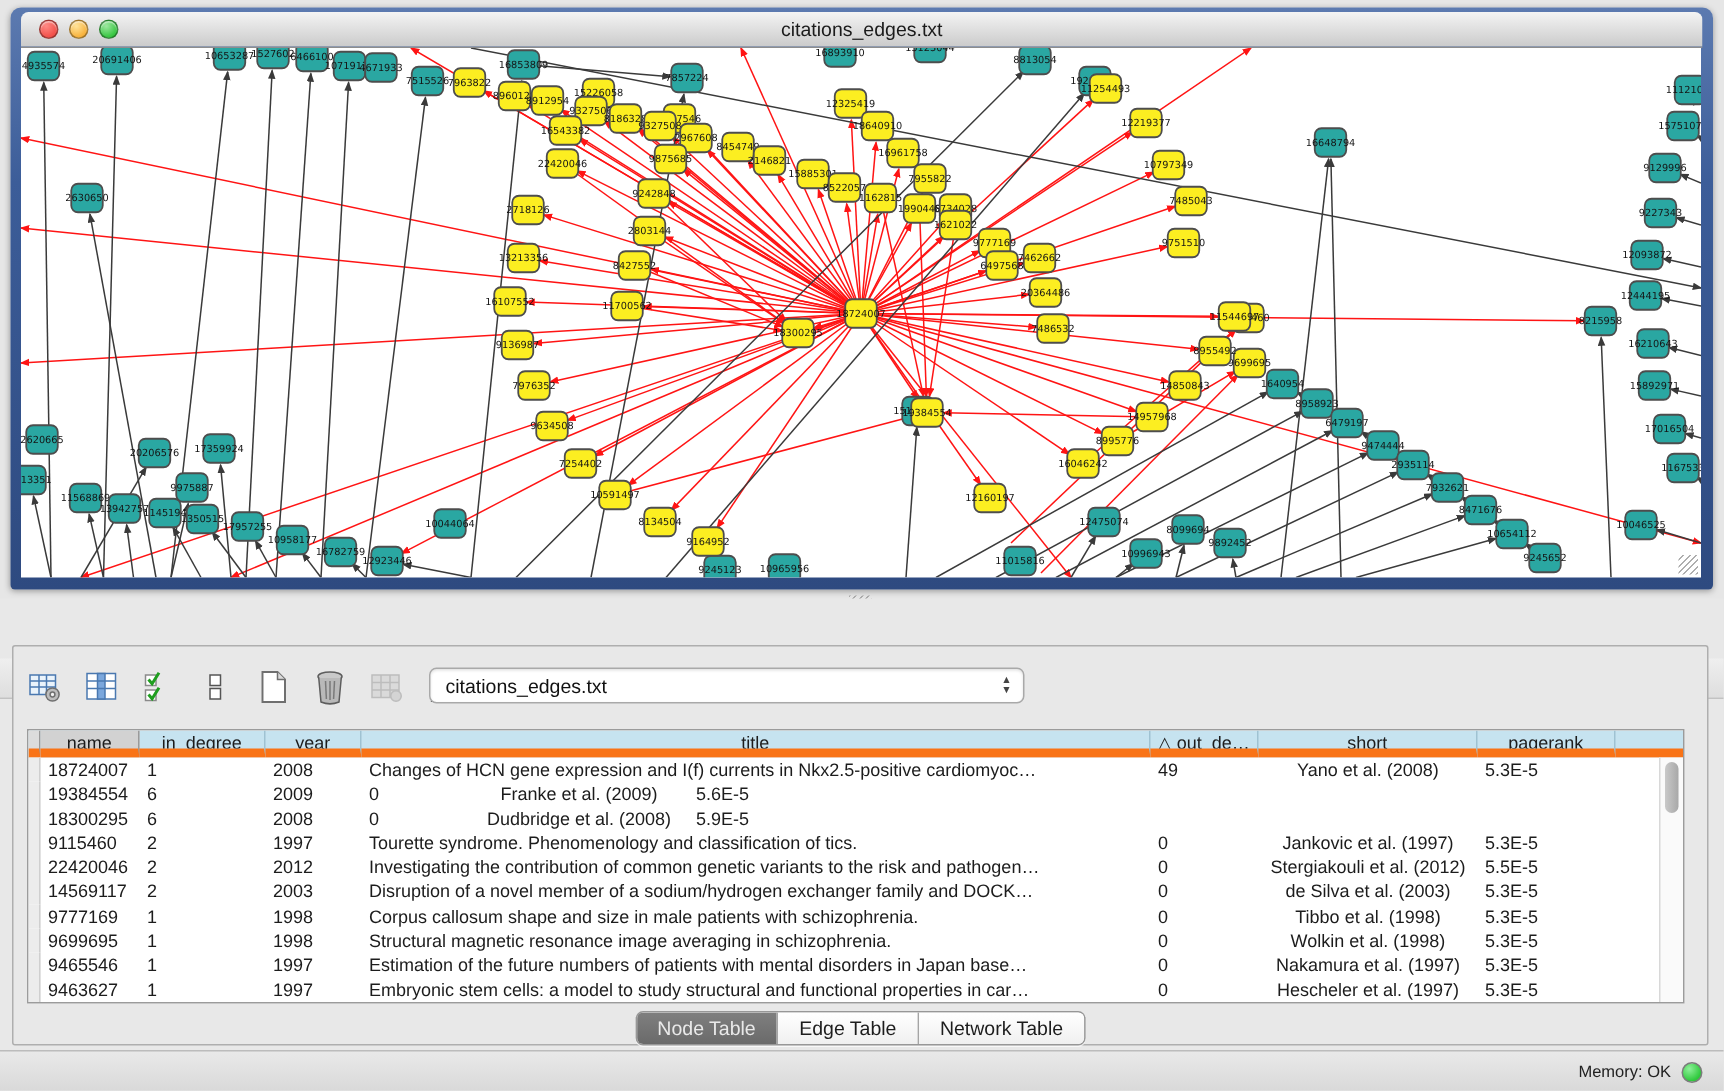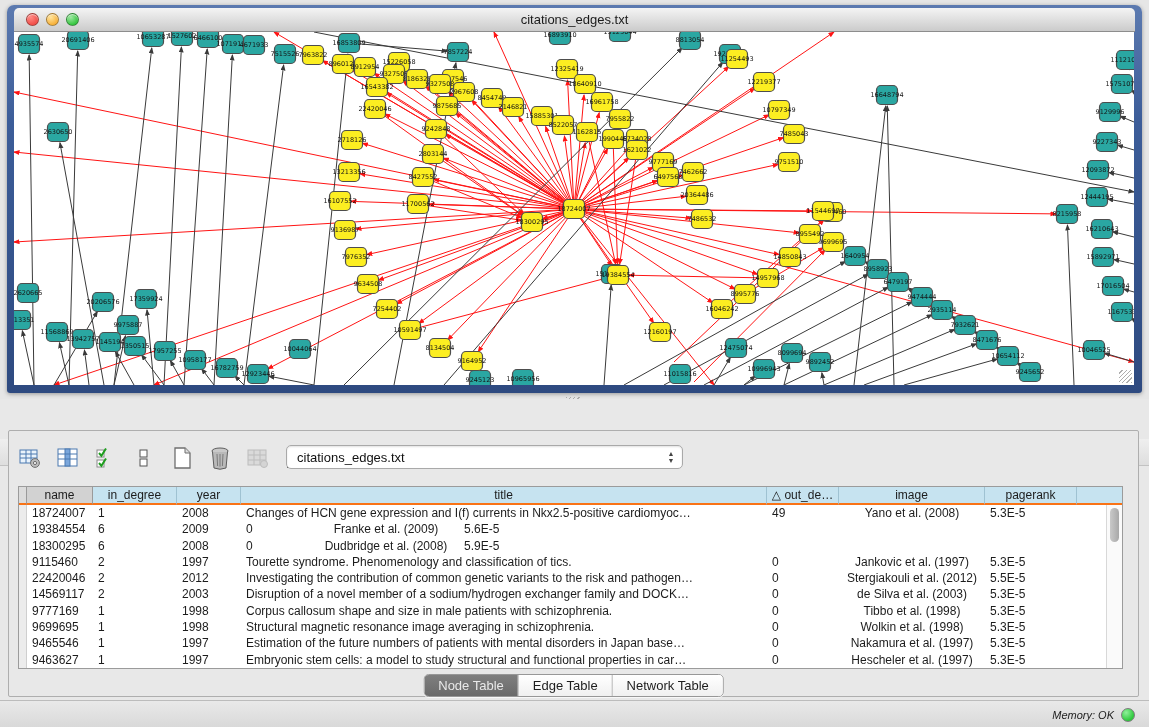--- a/index.html
+++ b/index.html
@@ -48,21 +48,21 @@
     border:1px solid #a9a9a9; border-radius:5px; display:flex; align-items:center;
     box-shadow:inset 0 1px 2px rgba(0,0,0,.12); }
   .combo-text { flex:1; padding-left:10px; font-size:13px; color:#111;
     white-space:nowrap; overflow:hidden; }
   .combo-arrows { width:18px; display:flex; flex-direction:column; align-items:center;
     justify-content:center; gap:1px; font-size:7px; color:#444; line-height:6px; padding-right:4px; }
 
   .tbl { position:absolute; left:9px; top:55px; width:1105px; height:183px;
     background:#fff; border:1px solid #9b9b9b; overflow:hidden; }
   .tbl-header { display:flex; height:18px; background:#c6e3f0; font-size:12px; color:#1c1c1c; }
-  .hcell { border-right:1px solid #9fc2d2; border-bottom:2px solid #f97316; text-align:center;
+  .hcell { border-right:1px solid #9fc2d2; border-bottom:6px solid #f97316; text-align:center;
     line-height:17px; white-space:nowrap; overflow:hidden; }
   .hcell.gutter { background:#dcdcdc; border-right:1px solid #9a9a9a; }
   .hcell.gray { background:#d2d2d2; border-right:1px solid #9a9a9a; }
   .tbl-body { position:absolute; left:0; top:18px; right:16px; bottom:0; overflow:hidden; }
   .trow { display:flex; height:16.3px; line-height:16.3px; font-size:12px; color:#1c1c1c; background:#fff; }
   .tcell { white-space:nowrap; overflow:hidden; padding-left:5px; }
   .tcell.gutter { background:#ececec; border-right:1px solid #cfcfcf; padding:0; }
   .tcell.center { text-align:center; padding-left:0; }
   .c0{width:8px;} .c1{width:66px;} .c2{width:84px;} .c3{width:64px;} .c4{width:526px;}
   .c5{width:72px;} .c6{width:146px;} .c7{width:92px;} .c8{flex:1; border-right:none;}
@@ -74,21 +74,21 @@
   .tabs { position:absolute; left:50%; top:243px; transform:translateX(-50%); display:flex;
     border:1px solid #979797; border-radius:5px; overflow:hidden; background:#fff;
     box-shadow:0 1px 0 rgba(255,255,255,.7); }
   .tab { height:21px; line-height:21px; padding:0 14px; font-size:13px; color:#1d1d1d;
     background:linear-gradient(#ffffff,#f0f0f0); border-right:1px solid #a5a5a5; white-space:nowrap; }
   .tab:last-child { border-right:none; }
   .tab.active { background:linear-gradient(#7f7f7f,#6a6a6a); color:#e9e9e9; }
 
   
   .status-bar { position:absolute; left:0; top:700px; width:1149px; height:27px;
-    background:linear-gradient(#e9e9e9,#d9d9d9); border-top:1px solid #bcbcbc;font-style:italic; }
+    background:linear-gradient(#e9e9e9,#d9d9d9); border-top:1px solid #bcbcbc; }
   .status-right { position:absolute; right:14px; top:0; height:27px; display:flex;
     align-items:center; gap:7px; }
   .mem-label { font-size:11px; color:#222; }
   .led { width:14px; height:14px; border-radius:50%; border:1px solid #7c7c7c;
     background:radial-gradient(circle at 35% 30%, #8ff09a,#2ec93c 70%); }
 </style>
 </head>
 <body>
 
 <div class="net-window">
@@ -828,21 +828,21 @@
     </div>
 
     <div class="tbl">
       <div class="tbl-header">
           <span class="hcell gutter c0"></span>
           <span class="hcell c1 gray">name</span>
           <span class="hcell c2">in_degree</span>
           <span class="hcell c3">year</span>
           <span class="hcell c4">title</span>
           <span class="hcell c5">△ out_de…</span>
-          <span class="hcell c6">image</span>
+          <span class="hcell c6">short</span>
           <span class="hcell c7">pagerank</span>
           <span class="hcell c8"></span>
         </div>
       <div class="tbl-body">
           <div class="trow">
             <span class="tcell gutter c0"></span>
             <span class="tcell c1">18724007</span>
             <span class="tcell c2">1</span>
             <span class="tcell c3">2008</span>
             <span class="tcell c4">Changes of HCN gene expression and I(f) currents in Nkx2.5-positive cardiomyoc…</span>

